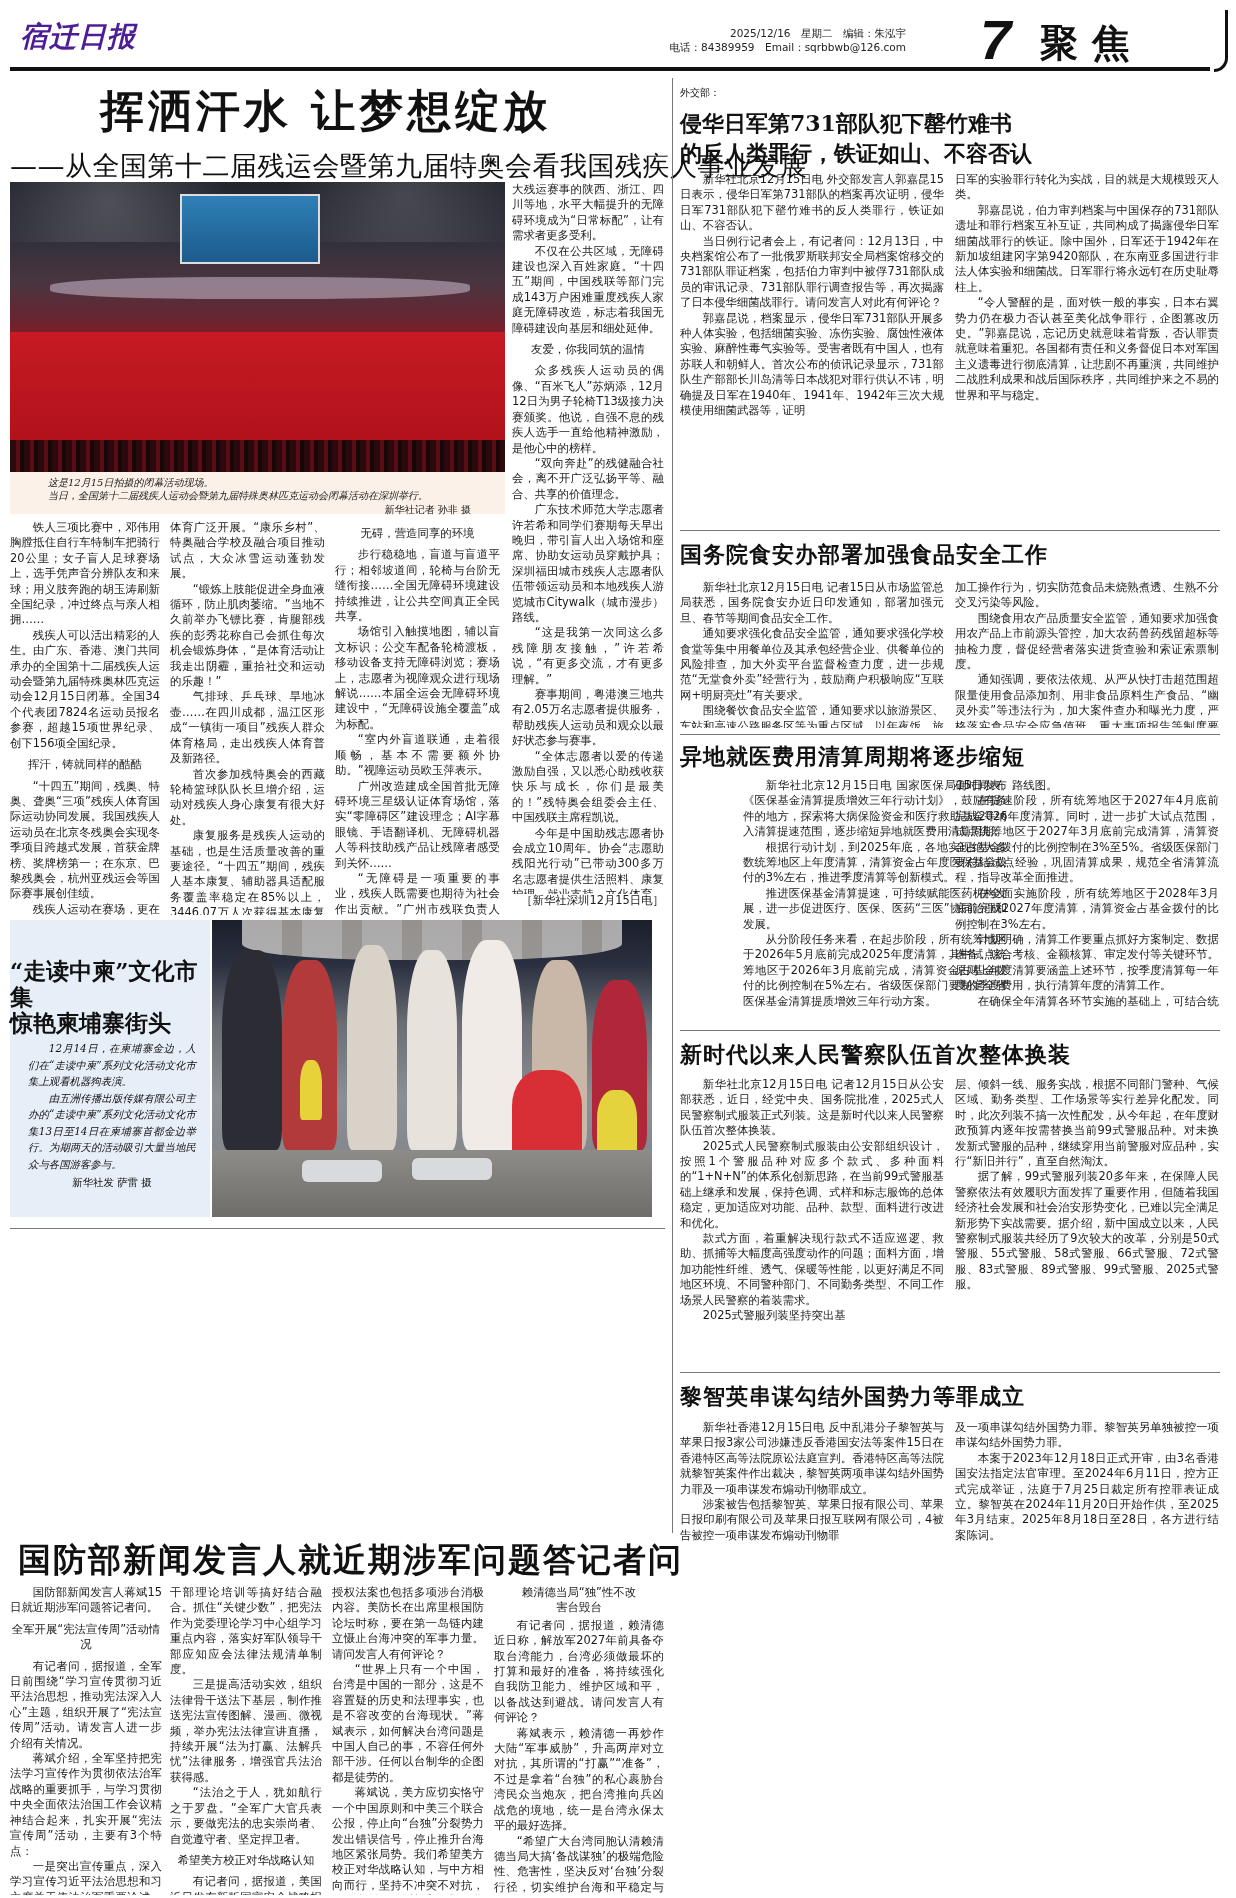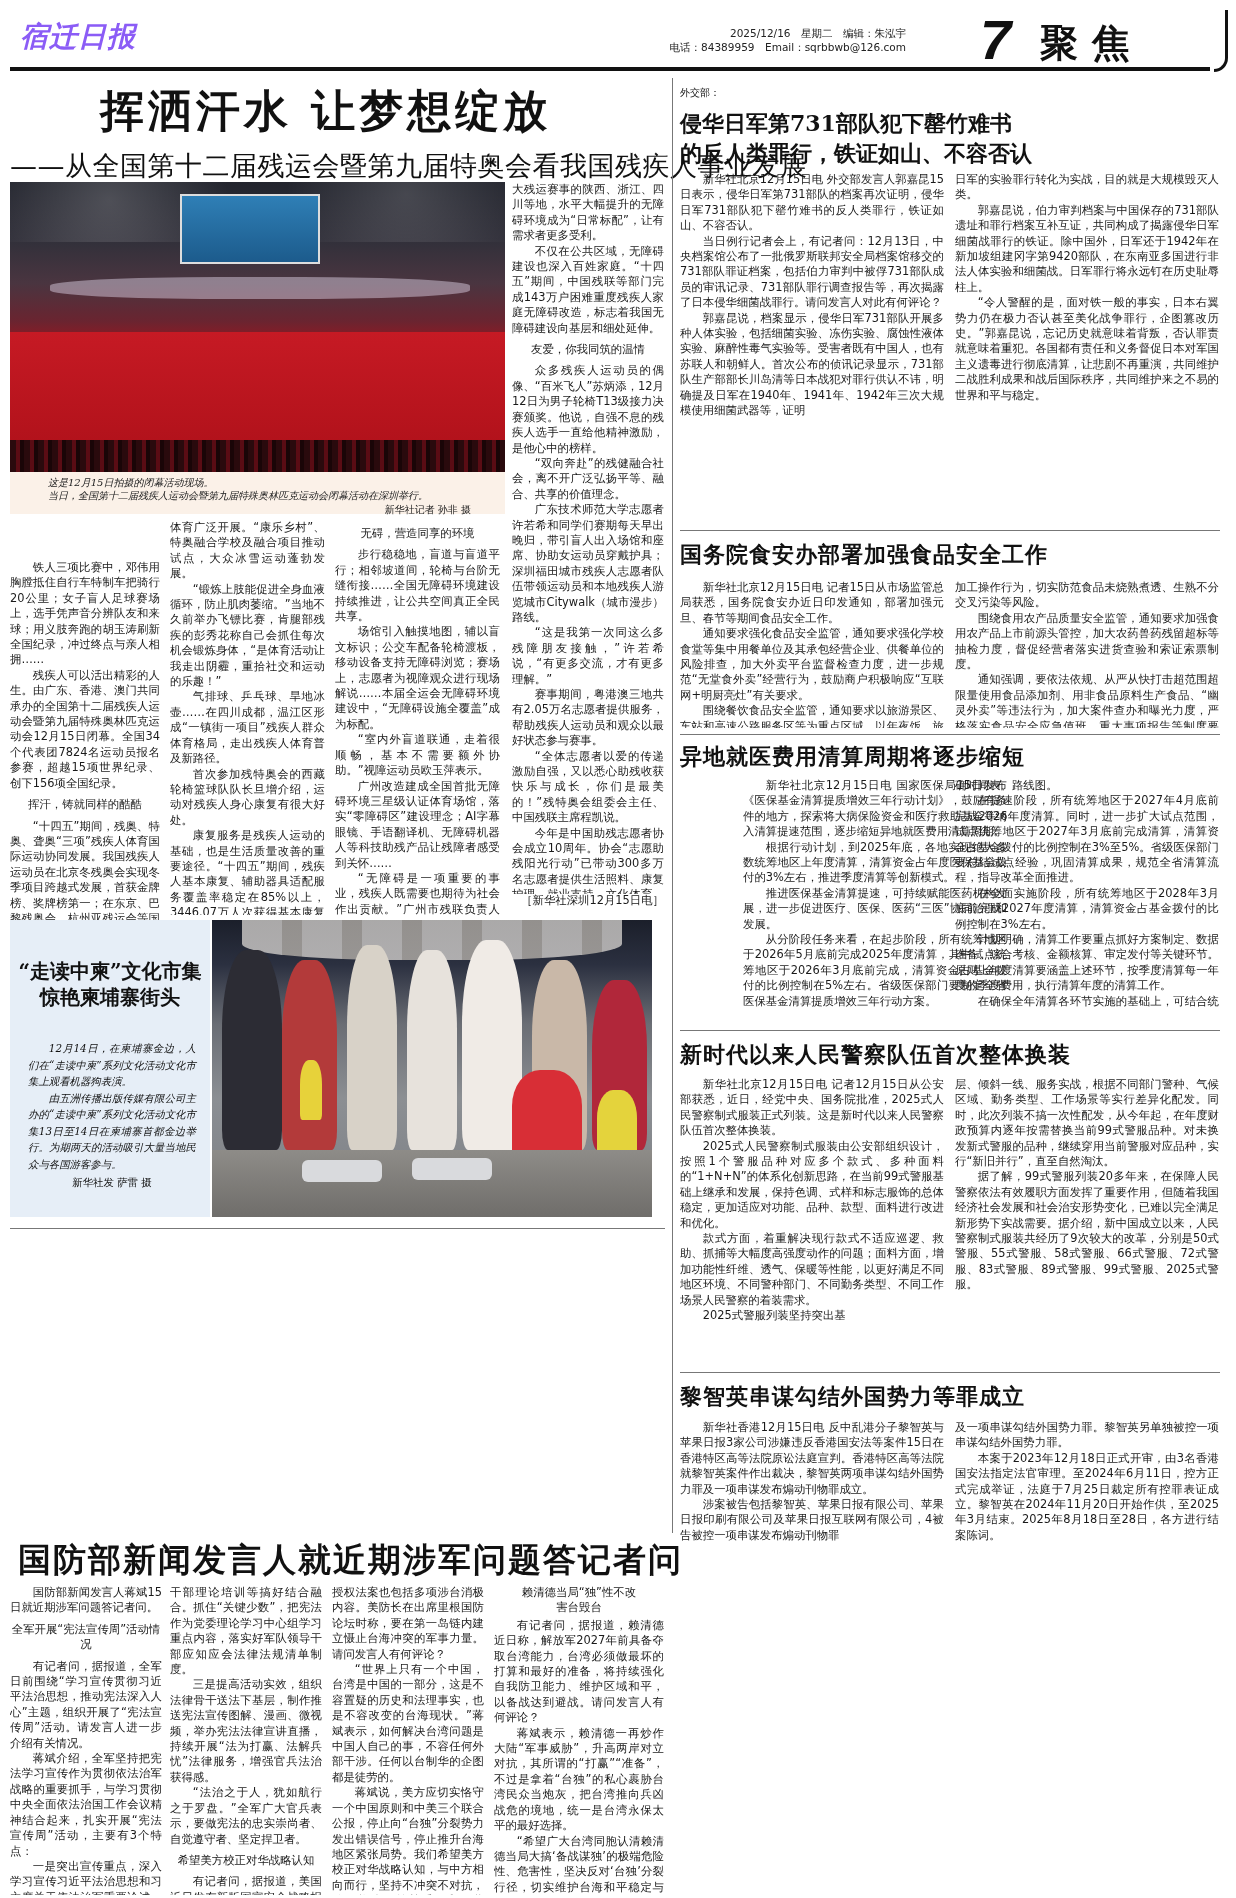--- a/index.html
+++ b/index.html
@@ -1,21 +1,21 @@
 <!DOCTYPE html>
 <html><head>
 <meta charset="utf-8">
 <style>
   * { box-sizing: border-box; margin: 0; padding: 0; }
   html, body { width: 1236px; height: 1898px; background: #fff; overflow: hidden; }
   body { position: relative; font-family: "DejaVu Sans", "Liberation Sans", sans-serif; color: #111; }
 
   
   .masthead { position: absolute; left: 0; top: 0; width: 1236px; height: 72px; }
-  .logo { position: absolute; left: 20px; top: 18px; font-family: "DejaVu Serif", serif; font-size: 28px; font-weight: bold; color: #8b5cf6; font-style: italic; letter-spacing: 1px; }
+  .logo { position: absolute; left: 20px; top: 18px; font-family: "DejaVu Serif", serif; font-size: 28px; font-weight: bold; color: #4c1d95; font-style: italic; letter-spacing: 1px; }
   .rule-top { position: absolute; left: 10px; top: 67px; width: 1200px; height: 4px; background: #111; }
   .page-curve { position: absolute; right: 8px; top: 10px; width: 14px; height: 62px; border-right: 3px solid #111; border-bottom: 3px solid #111; border-bottom-right-radius: 14px; }
   .meta { position: absolute; right: 330px; top: 26px; font-size: 10.5px; line-height: 14px; text-align: right; color: #222; }
   .page-no { position: absolute; left: 980px; top: 12px; font-family: "Liberation Sans", sans-serif; font-size: 56px; font-weight: bold; line-height: 56px; font-style: italic; }
   .section { position: absolute; left: 1040px; top: 18px; font-size: 38px; font-weight: bold; letter-spacing: 14px; }
 
   
   .main-title { position: absolute; left: 100px; top: 82px; width: 470px; font-family: "DejaVu Sans", sans-serif; font-size: 44px; font-weight: bold; letter-spacing: 4px; white-space: nowrap; }
   .main-sub { position: absolute; left: 10px; top: 148px; font-size: 27px; white-space: nowrap; letter-spacing: 0.5px; }
 
@@ -37,21 +37,21 @@
   .col .end { text-align: right; text-indent: 0; }
 
   
   .kicker { position: absolute; left: 680px; top: 86px; font-size: 10px; font-family: "DejaVu Serif", serif; }
   .r-title { position: absolute; left: 680px; font-family: "DejaVu Serif", serif; font-weight: bold; color: #111; white-space: nowrap; }
   .r-title.two { font-size: 22px; line-height: 30px; top: 108px; }
   .r-title.one { font-size: 22px; line-height: 28px; letter-spacing: 1px; }
 
   
   .feature-bg { position: absolute; left: 10px; top: 920px; width: 200px; height: 297px; background: #e6eef7; }
-  .feat-title { position: absolute; left: 10px; top: 958px; width: 200px; text-align: center; font-family: "DejaVu Serif", serif; font-weight: bold; font-size: 20px; line-height: 26px; }
+  .feat-title { position: absolute; left: 10px; top: 958px; width: 200px; text-align: left; font-family: "DejaVu Serif", serif; font-weight: bold; font-size: 23px; line-height: 26px; }
   .feat-cap { position: absolute; left: 28px; top: 1040px; width: 168px; font-family: "DejaVu Serif", serif; font-style: italic; font-size: 10.4px; line-height: 16.5px; text-align: justify; }
   .feat-cap p { text-indent: 2em; }
   .feat-credit { text-align: center; font-style: normal; font-family: "DejaVu Sans", sans-serif; margin-top: 2px; }
   .photo2 { position: absolute; left: 212px; top: 920px; width: 440px; height: 297px; overflow: hidden;
     background: linear-gradient(180deg, #1b1f2a 0%, #2b3040 15%, #6a6d74 35%, #8c8f93 60%, #7b7e84 100%); }
   .photo2 .tents { position: absolute; left: 30px; top: 0; width: 380px; height: 40px; background: repeating-linear-gradient(90deg,#e8e4df 0 40px,#c7c1b8 40px 60px); opacity: 0.7; border-bottom-left-radius: 40%; border-bottom-right-radius: 40%; }
   .photo2 .p { position: absolute; border-radius: 40% 40% 10% 10%; }
   .photo2 .floor { position: absolute; left: 0; top: 230px; width: 100%; height: 67px; background: linear-gradient(180deg,#8e8c88,#6f6d6a); }
   .photo2 .dog { position: absolute; height: 22px; background: #d9dadd; border-radius: 6px; }
 
@@ -84,21 +84,21 @@
   <div class="stage"></div>
   <div class="floor"></div>
   <div class="crowd"></div>
 </div>
 <div class="cap1">
   <div>这是12月15日拍摄的闭幕活动现场。</div>
   <div>当日，全国第十二届残疾人运动会暨第九届特殊奥林匹克运动会闭幕活动在深圳举行。</div>
   <div class="cap1-credit">新华社记者 孙非 摄</div>
 </div>
 
-<div class="col" style="left:10px; top:520px; width:150px; height:395px;margin-top:40px;">
+<div class="col" style="left:10px; top:520px; width:150px; height:395px;">
   <p>铁人三项比赛中，邓伟用胸膛抵住自行车特制车把骑行20公里；女子盲人足球赛场上，选手凭声音分辨队友和来球；用义肢奔跑的胡玉涛刷新全国纪录，冲过终点与亲人相拥……</p>
   <p>残疾人可以活出精彩的人生。由广东、香港、澳门共同承办的全国第十二届残疾人运动会暨第九届特殊奥林匹克运动会12月15日闭幕。全国34个代表团7824名运动员报名参赛，超越15项世界纪录、创下156项全国纪录。</p>
   <p class="sub">挥汗，铸就同样的酷酷</p>
   <p>“十四五”期间，残奥、特奥、聋奥“三项”残疾人体育国际运动协同发展。我国残疾人运动员在北京冬残奥会实现冬季项目跨越式发展，首获金牌榜、奖牌榜第一；在东京、巴黎残奥会，杭州亚残运会等国际赛事展创佳绩。</p>
   <p>残疾人运动在赛场，更在日常。放眼全国，残疾人群众体育融入全民健身公共服务体系，参与度和服务质量不断提升。“全国特奥日”“残疾人健身周”“残疾人冰雪运动季”等品牌活动、残疾人康复健身</p>
 </div>
 <div class="col" style="left:170px; top:520px; width:155px; height:395px;">
   <p style="text-indent:0">体育广泛开展。“康乐乡村”、特奥融合学校及融合项目推动试点，大众冰雪运动蓬勃发展。</p>
   <p>“锻炼上肢能促进全身血液循环，防止肌肉萎缩。”当地不久前举办飞镖比赛，肯腿部残疾的彭秀花称自己会抓住每次机会锻炼身体，“是体育活动让我走出阴霾，重拾社交和运动的乐趣！”</p>
   <p>气排球、乒乓球、旱地冰壶……在四川成都，温江区形成“一镇街一项目”残疾人群众体育格局，走出残疾人体育普及新路径。</p>

